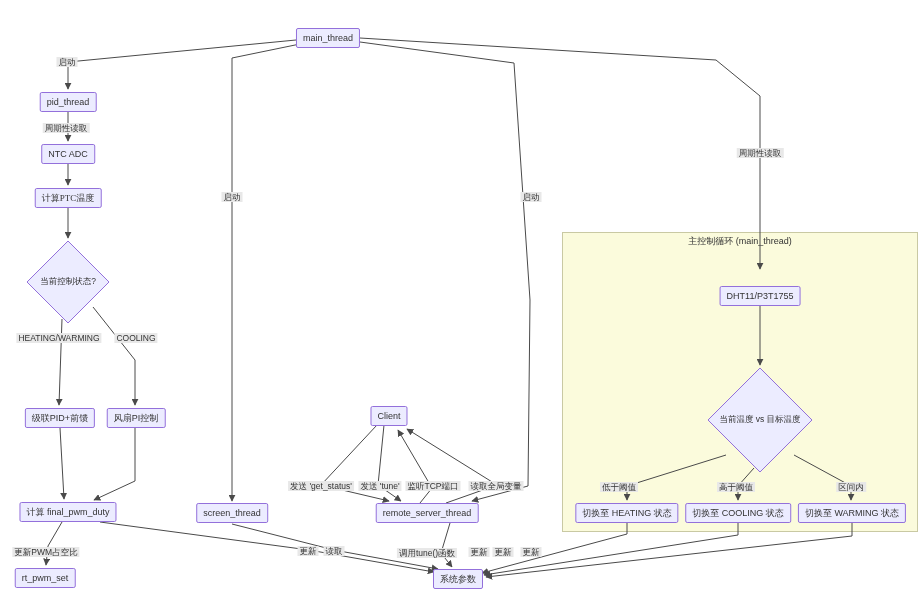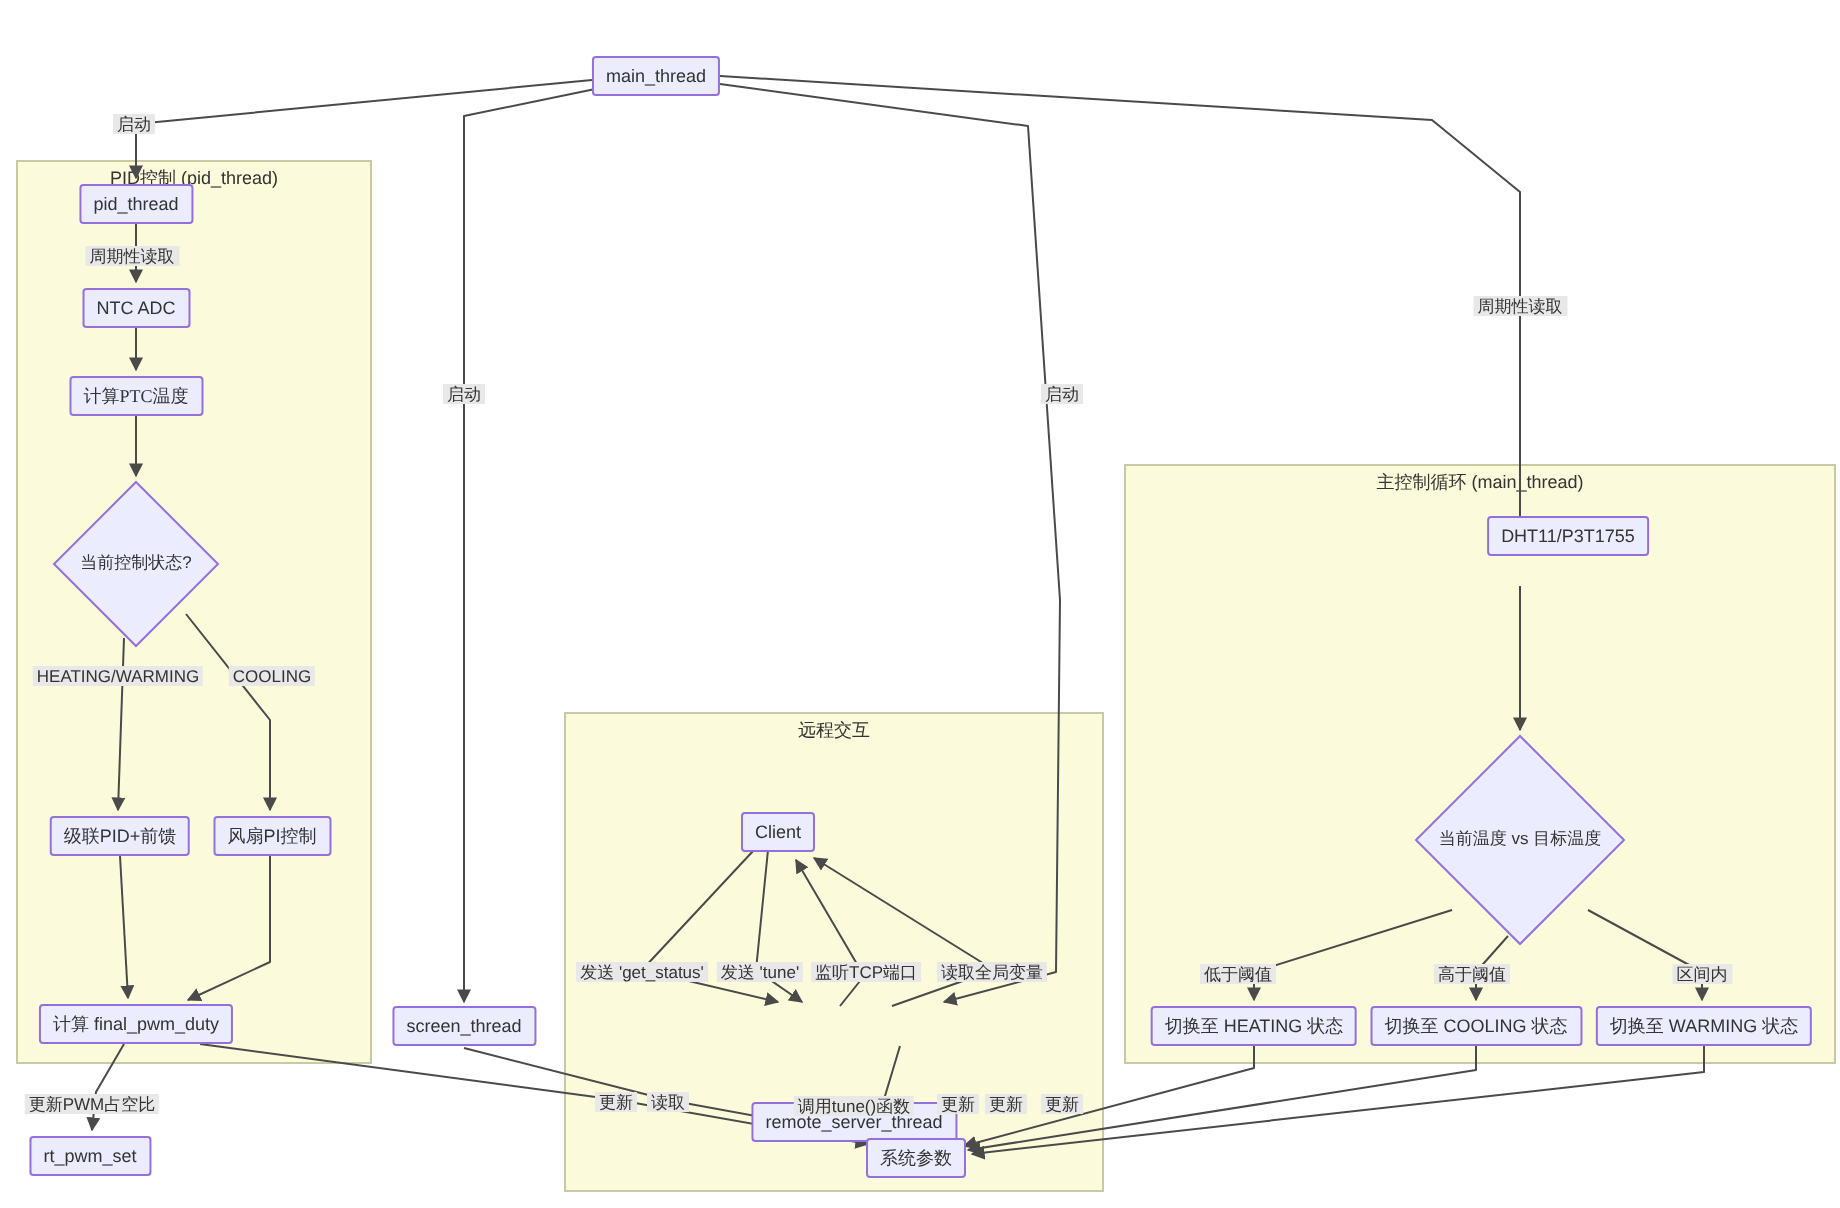--- a/index.html
+++ b/index.html
@@ -20,26 +20,20 @@
         padding:3px 6px;white-space:nowrap;z-index:3;color:var(--text);}
   .diamond-label{position:absolute;transform:translate(-50%,-50%);font-size:8.5px;white-space:nowrap;z-index:3;color:var(--text);}
   .edge-label{position:absolute;transform:translate(-50%,-50%);background:var(--edge-label-bg);
         font-size:8.5px;line-height:10px;padding:0 2px;white-space:nowrap;z-index:4;color:var(--text);}
 </style>
 </head>
 <body>
 
 <div id="stage">
 
-  <div class="region" style="left:8px;top:80px;width:178px;height:452px;">
-    <div class="region-title">PID控制 (pid_thread)</div>
-  </div>
-  <div class="region" style="left:282px;top:356px;width:270px;height:240px;">
-    <div class="region-title">远程交互</div>
-  </div>
   <div class="region" style="left:562px;top:232px;width:356px;height:300px;padding-left:13px;">
     <div class="region-title">主控制循环 (main_thread)</div>
   </div>
 
   <svg id="edges" width="920" height="604">
     <defs>
       <marker id="arrow" viewBox="0 0 10 10" refX="9" refY="5" markerWidth="7" markerHeight="7" orient="auto-start-reverse">
         <path class="arrow-head" d="M0,0 L10,5 L0,10 z"></path>
       </marker>
     </defs>
@@ -77,23 +71,23 @@
   <div class="node" style="left:68px;top:102px;">pid_thread</div>
   <div class="node" style="left:68px;top:154px;">NTC ADC</div>
   <div class="node" style="left:68px;top:198px;font-family:Liberation Serif, serif;">计算PTC温度</div>
   <div class="diamond-label" style="left:68px;top:282px;">当前控制状态?</div>
   <div class="node" style="left:60px;top:418px;">级联PID+前馈</div>
   <div class="node" style="left:136px;top:418px;">风扇PI控制</div>
   <div class="node" style="left:68px;top:512px;">计算 final_pwm_duty</div>
   <div class="node" style="left:45px;top:578px;">rt_pwm_set</div>
   <div class="node" style="left:232px;top:513px;">screen_thread</div>
   <div class="node" style="left:389px;top:416px;text-align:right;">Client</div>
-  <div class="node" style="left:427px;top:513px;margin-top:48px;">remote_server_thread</div>
+  <div class="node" style="left:427px;top:513px;">remote_server_thread</div>
   <div class="node" style="left:458px;top:579px;">系统参数</div>
-  <div class="node" style="left:760px;top:268px;margin-left:24px;">DHT11/P3T1755</div>
+  <div class="node" style="left:760px;top:296px;">DHT11/P3T1755</div>
   <div class="diamond-label" style="left:760px;top:420px;">当前温度 vs 目标温度</div>
   <div class="node" style="left:627px;top:513px;">切换至 HEATING 状态</div>
   <div class="node" style="left:738px;top:513px;">切换至 COOLING 状态</div>
   <div class="node" style="left:852px;top:513px;">切换至 WARMING 状态</div>
 
   <div class="edge-label" style="left:67px;top:62px;">启动</div>
   <div class="edge-label" style="left:232px;top:197px;">启动</div>
   <div class="edge-label" style="left:531px;top:197px;">启动</div>
   <div class="edge-label" style="left:760px;top:153px;">周期性读取</div>
   <div class="edge-label" style="left:66px;top:128px;">周期性读取</div>

